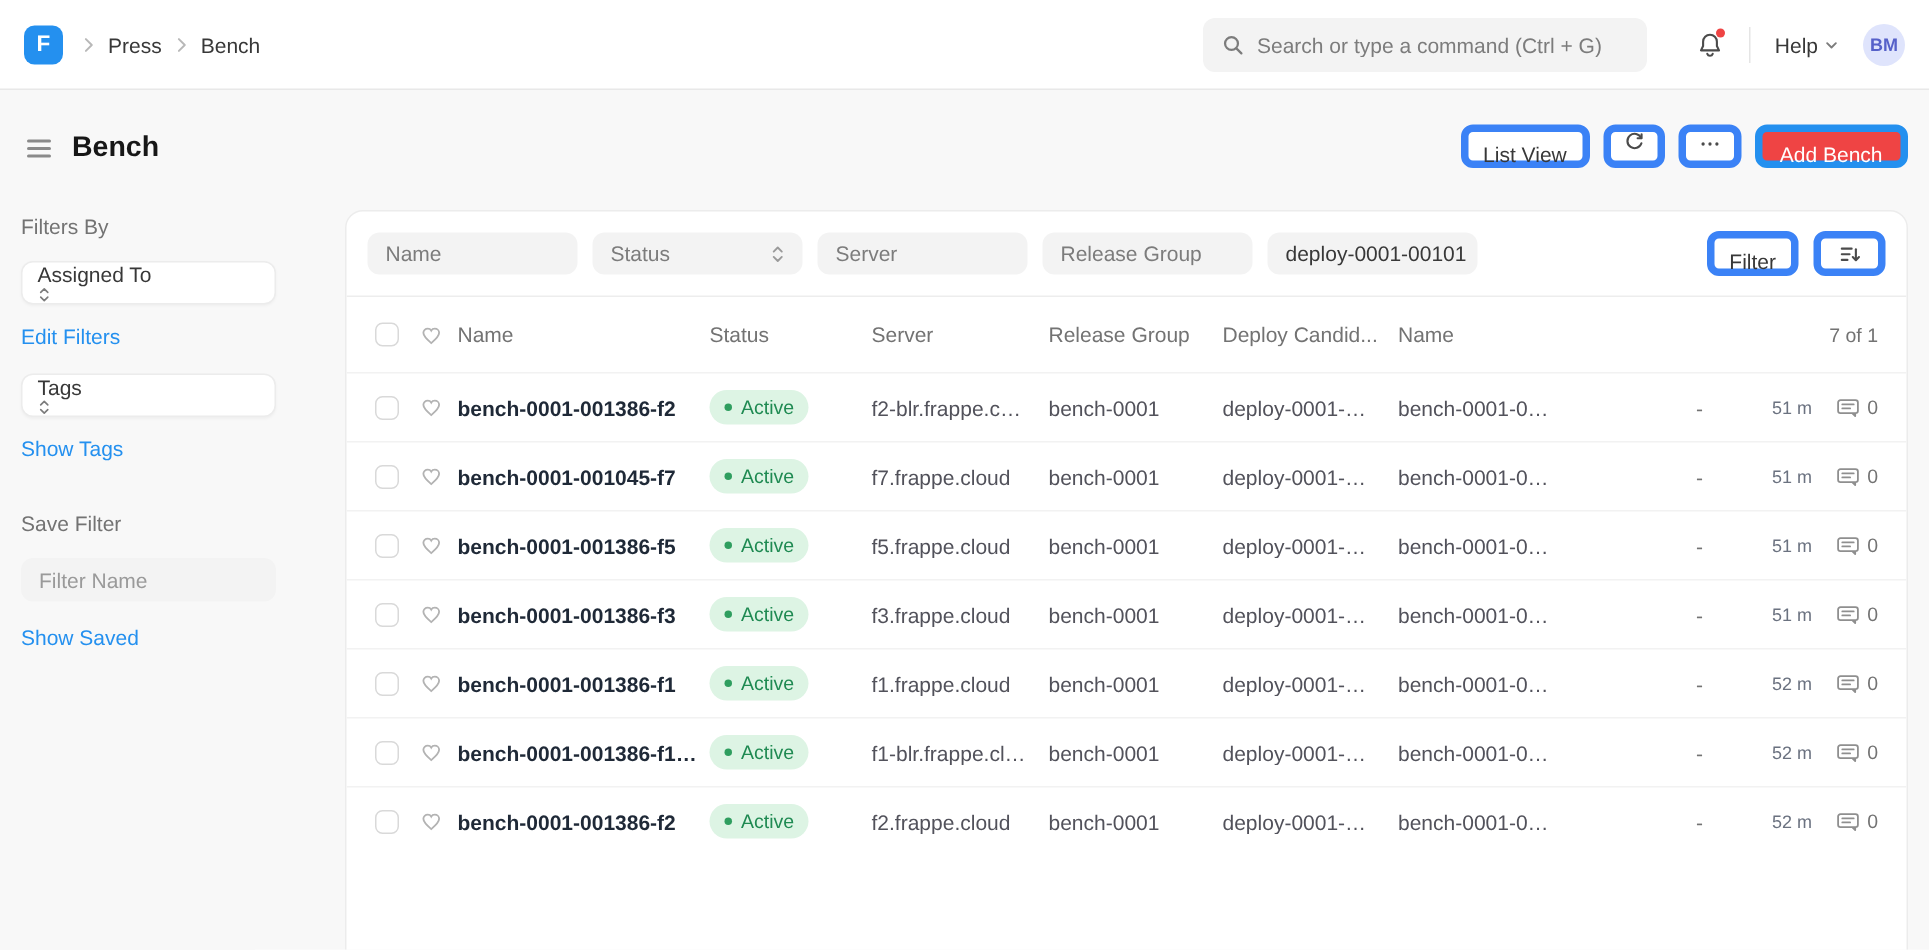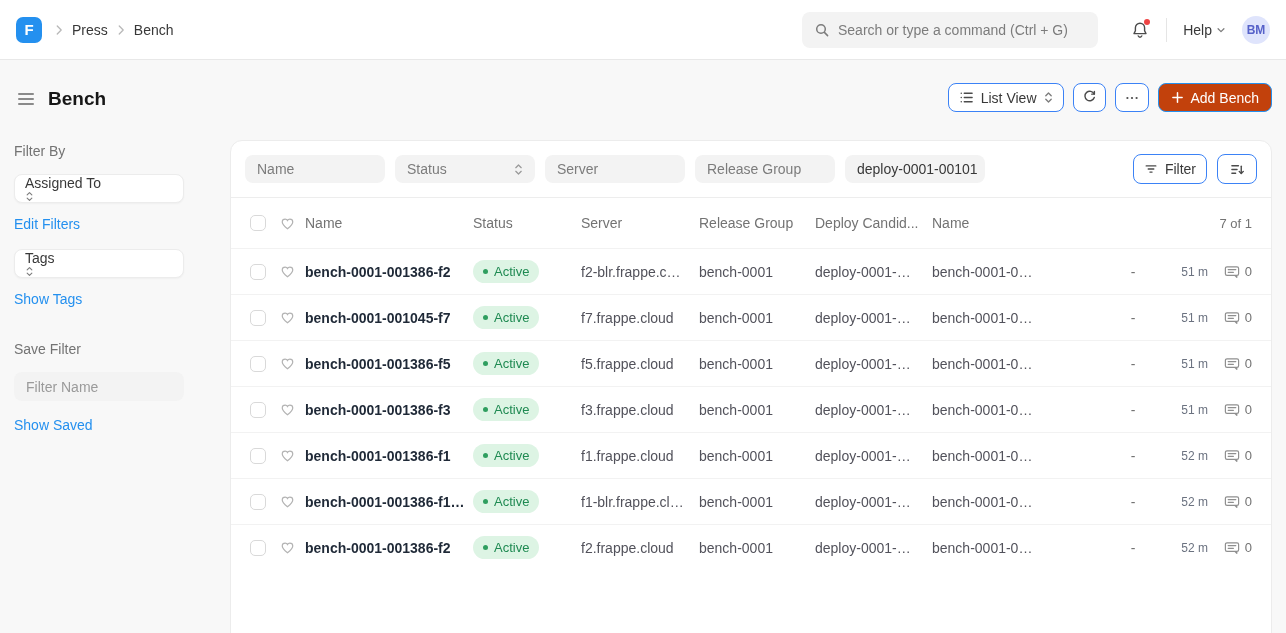--- a/index.html
+++ b/index.html
@@ -24,23 +24,23 @@
   .avatar { width:28px; height:28px; border-radius:50%; background:#dfe4fc; color:#5661c9; font-size:12px; font-weight:bold; display:flex; align-items:center; justify-content:center; cursor:pointer; }
 
   
   .page { position:absolute; top:60px; left:0; right:0; bottom:0; background:#f8f8f8; }
   .page-header { position:absolute; left:16px; top:24px; height:30px; display:flex; align-items:center; gap:12px; }
   .menu-toggle { display:flex; flex-direction:column; gap:3px; cursor:pointer; padding:2px; }
   .menu-toggle span { width:16px; height:2px; background:#8a8a8a; border-radius:1px; }
   .page-title { font-size:19px; font-weight:bold; color:#171717; }
 
   .toolbar { position:absolute; right:14px; top:23px; display:flex; align-items:center; gap:9px; }
-  .btn { display:flex; align-items:center; gap:7px; height:29px; padding:0 10px; background:#fff; border:1px solid #3b82f6; border-radius:8px; font-size:14px; color:#383838; cursor:pointer; font-family:inherit; }
+  .btn { display:flex; align-items:center; gap:7px; height:29px; padding:0 10px; background:#fff; border:5px solid #3b82f6; border-radius:8px; font-size:14px; color:#383838; cursor:pointer; font-family:inherit;flex-direction:column; }
   .btn-icon-only { padding:0 8px; }
-  .btn-primary { background:#c2410c; border-color:#2490ef; color:#fff; padding:0 12px; }
+  .btn-primary { background:#ef4444; border-color:#2490ef; color:#fff; padding:0 12px; }
 
   
   .sidebar { position:absolute; left:14px; top:83px; width:170px; display:flex; flex-direction:column; }
   .side-label { font-size:14px; color:#737373; margin-bottom:15px; }
   .side-select { display:flex; justify-content:space-between; height:29px; background:#fff; border:1px solid #ececec; box-shadow:0 1px 2px rgba(0,0,0,.04); border-radius:8px; padding:0 10px; font-size:14px; color:#383838; cursor:pointer; margin-bottom:13px;flex-direction:column; }
   .side-link { font-size:14px; color:#2490ef; cursor:pointer; margin-bottom:17px; width:fit-content; }
   .save-label { margin-top:17px; }
   .side-input { height:29px; background:#f3f3f3; border:none; border-radius:8px; padding:0 12px; font-size:14px; color:#383838; outline:none; margin-bottom:16px; font-family:inherit; }
   .side-input::placeholder { color:#9a9a9a; }
 
@@ -167,21 +167,21 @@
       <button class="btn btn-primary">
         <svg width="13" height="13" viewBox="0 0 14 14" fill="none" stroke="#fff" stroke-width="1.6" stroke-linecap="round">
             <line x1="7" y1="2" x2="7" y2="12"></line>
             <line x1="2" y1="7" x2="12" y2="7"></line>
           </svg>
         <span>Add Bench</span>
       </button>
     </div>
 
     <div class="sidebar">
-      <div class="side-label">Filter By</div>
+      <div class="side-label">Filters By</div>
 
       <div class="side-select">
         <span>Assigned To</span>
         <svg width="9" height="13" viewBox="0 0 10 14" fill="none" stroke="#7c7c7c" stroke-width="1.4" stroke-linecap="round" stroke-linejoin="round">
             <polyline points="2,5 5,2 8,5"></polyline>
             <polyline points="2,9 5,12 8,9"></polyline>
           </svg>
       </div>
 
 

